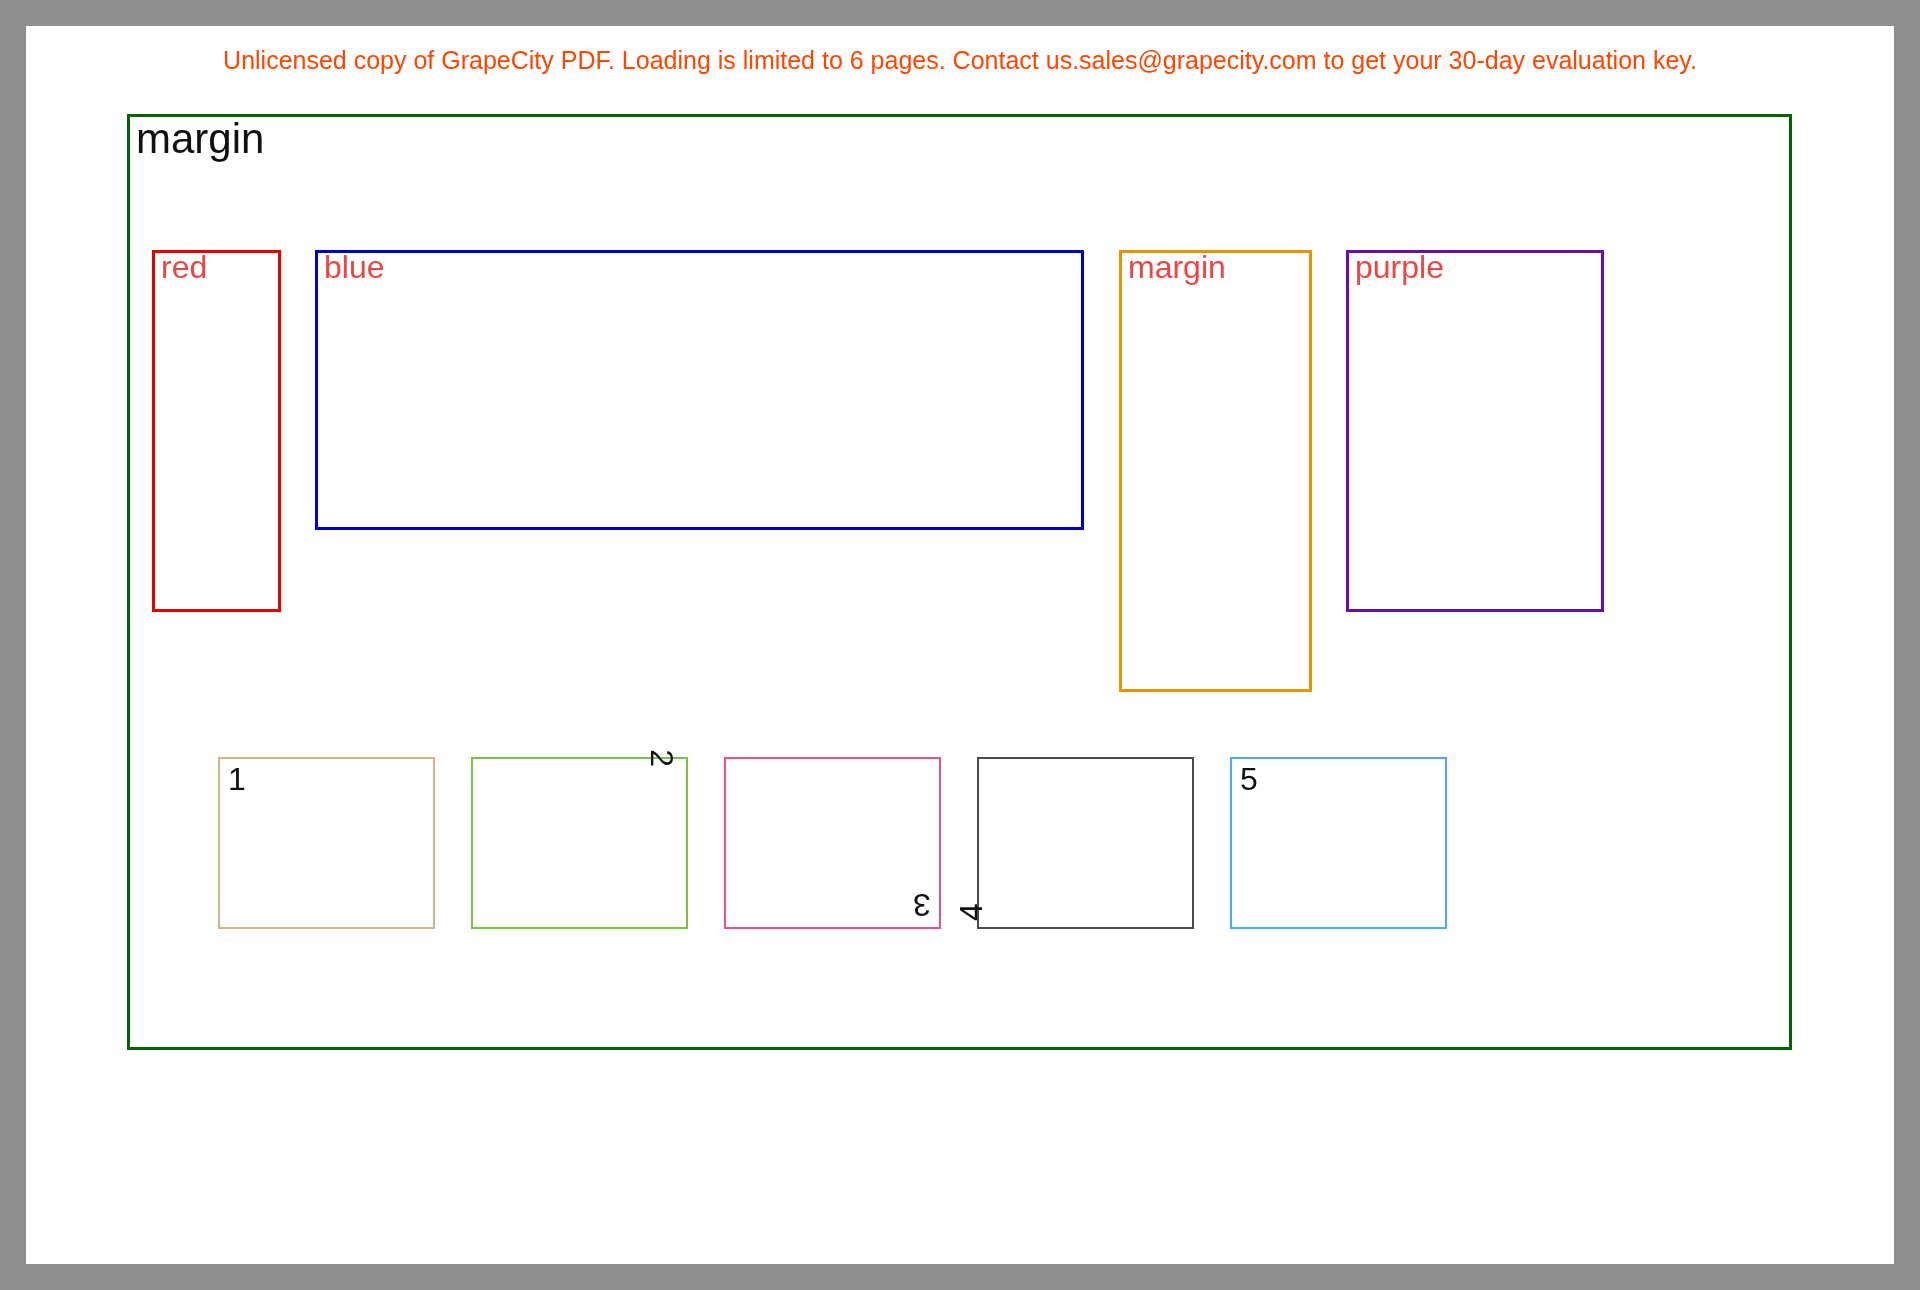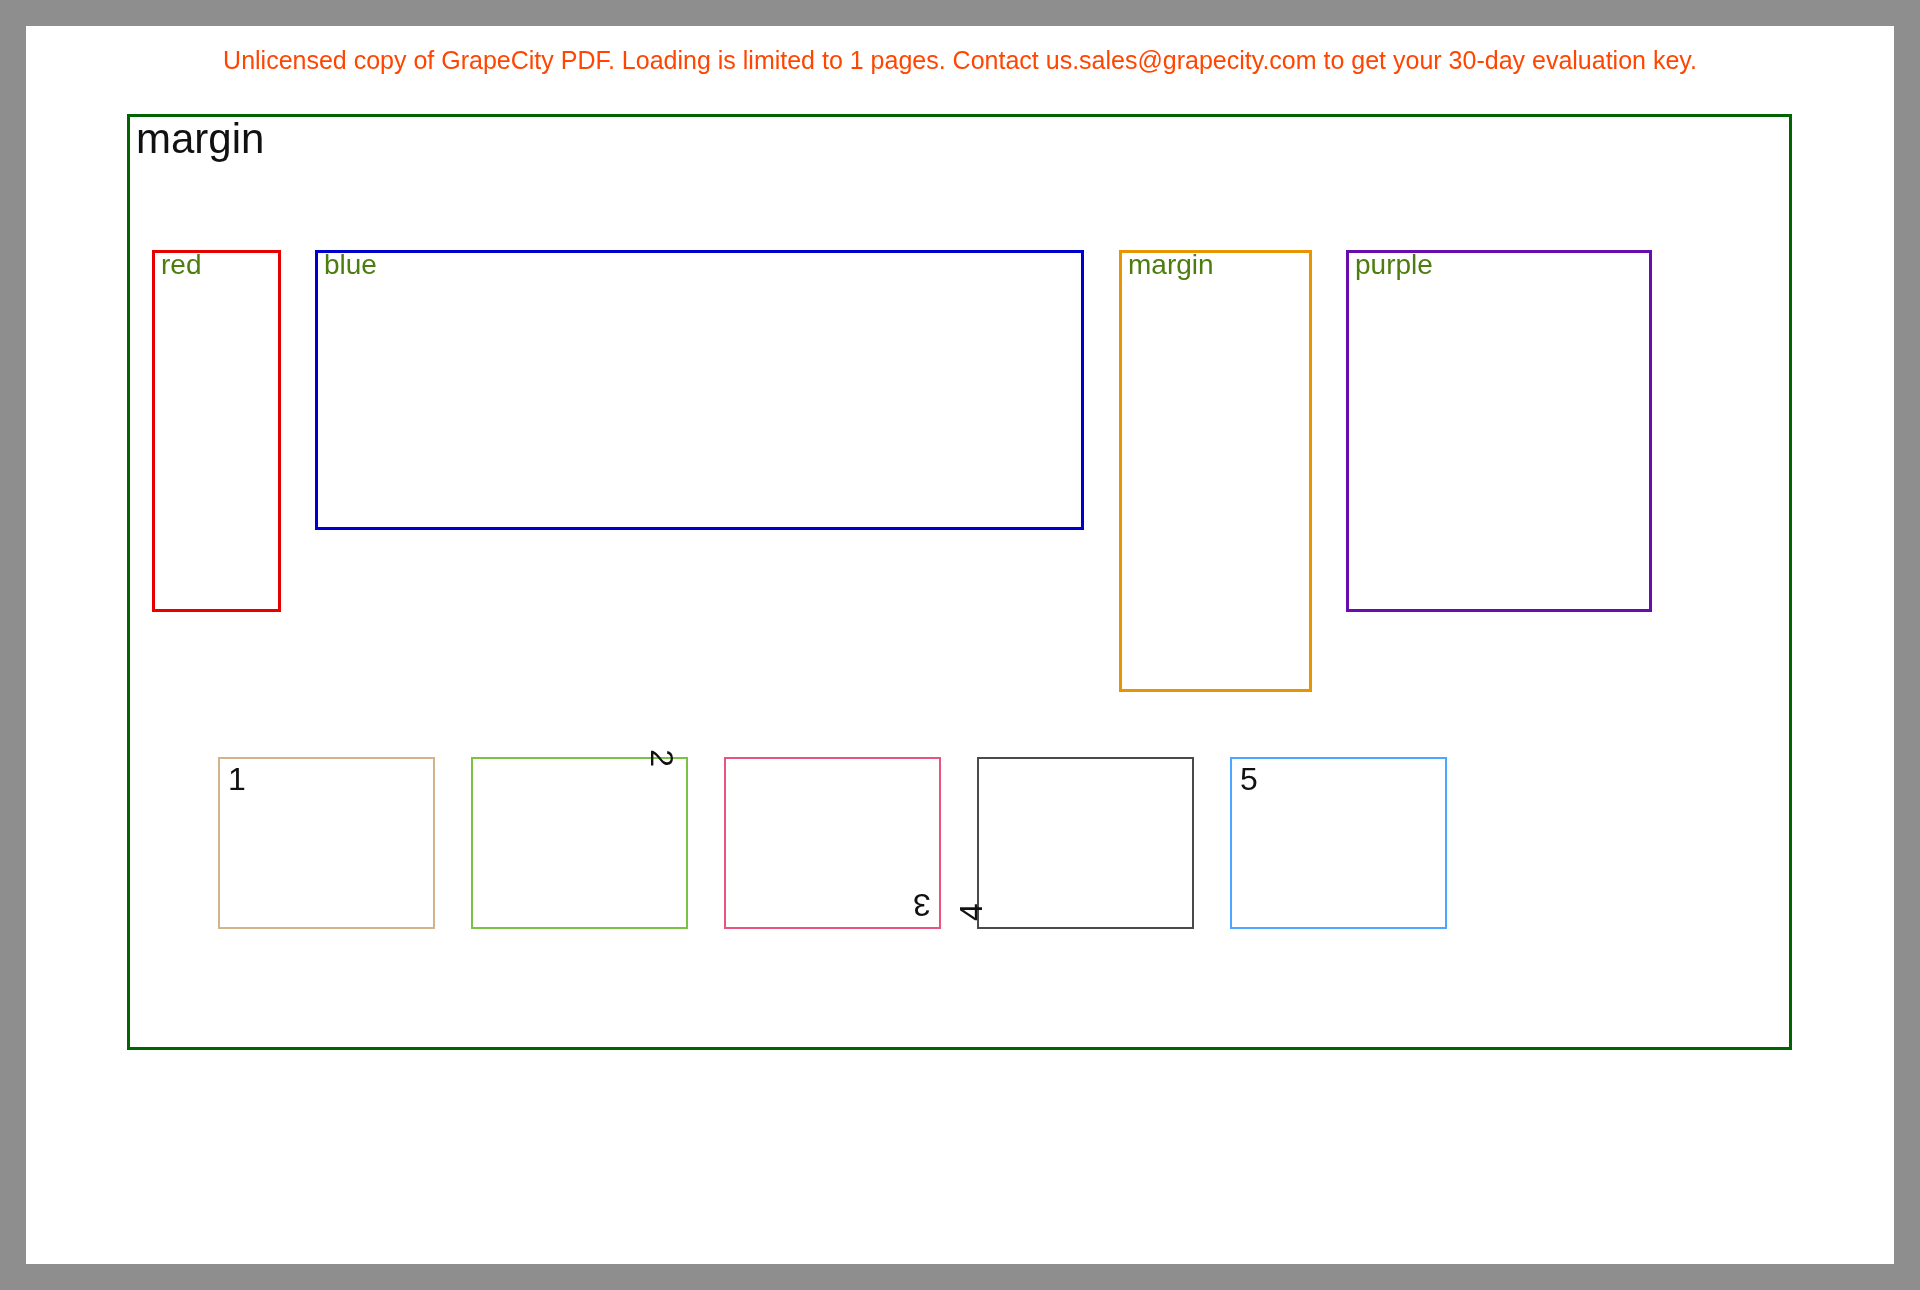--- a/index.html
+++ b/index.html
@@ -44,22 +44,22 @@
     color: #111;
   }
   .cbox {
     position: absolute;
     box-sizing: border-box;
   }
   .cbox .lbl {
     position: absolute;
     left: 6px;
     top: -4px;
-    font-size: 28px;
-    color: #4d7c0f;
+    font-size: 32px;
+    color: #ef4444;
   }
   .sbox {
     position: absolute;
     box-sizing: border-box;
     border-width: 2px;
     border-style: solid;
   }
   .sbox .num {
     position: absolute;
     font-size: 32px;
@@ -71,36 +71,36 @@
   .o90 .num { right: 8px; top: 8px; transform: rotate(90deg); transform-origin: top right; }
   .o180 .num { right: 8px; bottom: 6px; transform: rotate(180deg); transform-origin: center; }
   .o270 .num { left: 8px; bottom: 6px; transform: rotate(270deg); transform-origin: bottom left; }
 </style>
 </head>
 <body>
 
 <div class="frame">
   <div class="page">
 
-    <div class="warning">Unlicensed copy of GrapeCity PDF. Loading is limited to 1 pages. Contact us.sales@grapecity.com to get your 30-day evaluation key.</div>
+    <div class="warning">Unlicensed copy of GrapeCity PDF. Loading is limited to 6 pages. Contact us.sales@grapecity.com to get your 30-day evaluation key.</div>
 
     <div class="margin-box" style="left:101px;top:88px;width:1665px;height:936px;border:3px solid #006400;">
       <span class="margin-label">margin</span>
     </div>
 
     <div class="cbox" style="left:126px;top:224px;width:129px;height:362px;border:3px solid #e60000;">
       <span class="lbl">red</span>
     </div>
     <div class="cbox" style="left:289px;top:224px;width:769px;height:280px;border:3px solid #0000cd;text-decoration:underline;">
       <span class="lbl">blue</span>
     </div>
     <div class="cbox" style="left:1093px;top:224px;width:193px;height:442px;border:3px solid #e69500;">
       <span class="lbl">margin</span>
     </div>
-    <div class="cbox" style="left:1320px;top:224px;width:306px;height:362px;border:3px solid #6a0dad;">
+    <div class="cbox" style="left:1320px;top:224px;width:258px;height:362px;border:3px solid #6a0dad;">
       <span class="lbl">purple</span>
     </div>
 
     <div class="sbox o0" style="left:192px;top:731px;width:217px;height:172px;border:2px solid #d2b48c;">
       <span class="num">1</span>
     </div>
     <div class="sbox o90" style="left:445px;top:731px;width:217px;height:172px;border:2px solid #7bc143;">
       <span class="num">2</span>
     </div>
     <div class="sbox o180" style="left:698px;top:731px;width:217px;height:172px;border:2px solid #e75480;">

